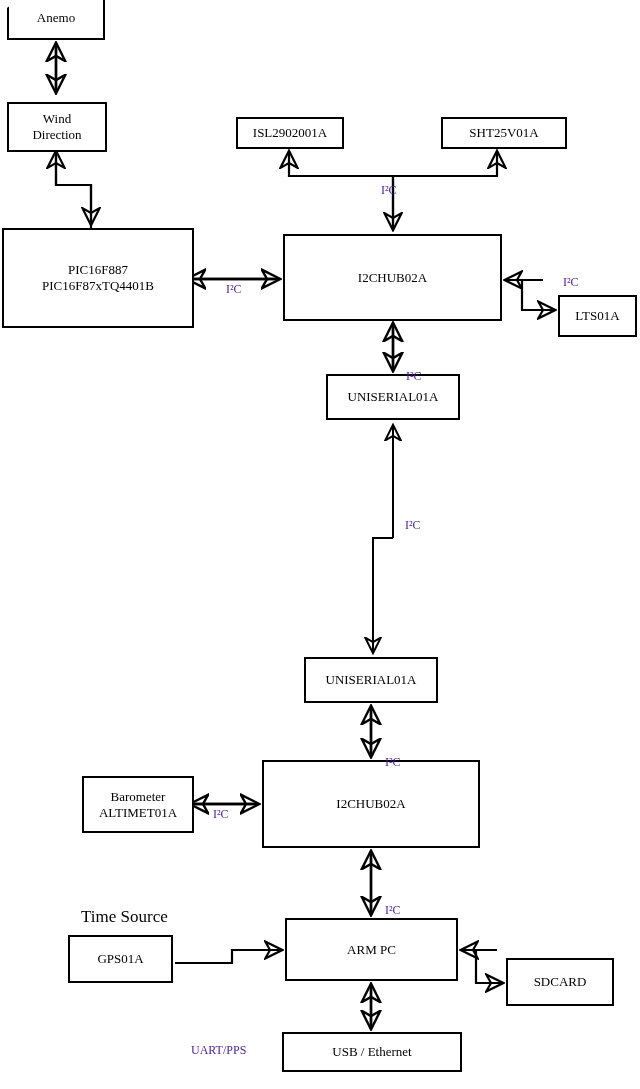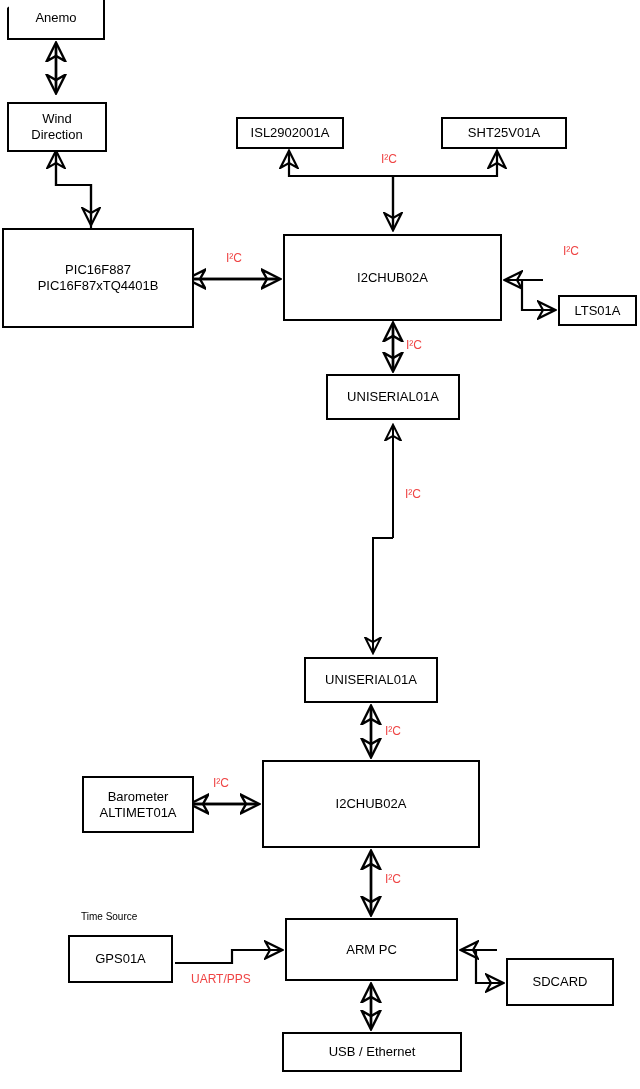--- a/index.html
+++ b/index.html
@@ -6,21 +6,21 @@
   html, body {
     margin: 0;
     padding: 0;
     background: #ffffff;
   }
   #canvas {
     position: relative;
     width: 640px;
     height: 1089px;
     background: #ffffff;
-    font-family: Liberation Sans, sans-serif;
+    font-family: Liberation Serif, serif;
     overflow: hidden;
     border-radius: 26px;
   }
   .node {
     position: absolute;
     box-sizing: border-box;
     border: 2px solid #000000;
     background: #ffffff;
     display: flex;
     align-items: center;
@@ -31,30 +31,31 @@
     line-height: 16px;
     z-index: 3;
   }
   .node .label {
     display: block;
     white-space: pre-line;
     padding: 0 4px;
   }
   .edge-label {
     position: absolute;
-    color: #ef4444;
+    color: #4c1d95;
     font-size: 12px;
     line-height: 14px;
     white-space: nowrap;
     z-index: 4;
+    margin-top: 31px;
   }
   .free-label {
     position: absolute;
     color: #000000;
-    font-size: 10px;
+    font-size: 17px;
     line-height: 16px;
     white-space: nowrap;
     z-index: 4;
   }
   svg.wires {
     position: absolute;
     left: 0;
     top: 0;
     width: 640px;
     height: 1089px;
@@ -170,21 +171,21 @@
   </div>
 
   <div class="node" style="left:441px; top:117px; width:126px; height:32px;">
     <span class="label">SHT25V01A</span>
   </div>
 
   <div class="node" style="left:283px; top:234px; width:219px; height:87px;">
     <span class="label">I2CHUB02A</span>
   </div>
 
-  <div class="node" style="left:558px; top:295px; width:79px; height:31px;">
+  <div class="node" style="left:558px; top:295px; width:79px; height:42px;">
     <span class="label">LTS01A</span>
   </div>
 
   <div class="node" style="left:326px; top:374px; width:134px; height:46px;">
     <span class="label">UNISERIAL01A</span>
   </div>
 
   <div class="node" style="left:304px; top:657px; width:134px; height:46px;">
     <span class="label">UNISERIAL01A</span>
   </div>
@@ -223,17 +224,17 @@
   <div class="edge-label" style="left:406px; top:338px;">I²C</div>
 
   <div class="edge-label" style="left:405px; top:487px;">I²C</div>
 
   <div class="edge-label" style="left:385px; top:724px;">I²C</div>
 
   <div class="edge-label" style="left:213px; top:776px;">I²C</div>
 
   <div class="edge-label" style="left:385px; top:872px;">I²C</div>
 
-  <div class="edge-label" style="left:191px; top:972px;">UART/PPS</div>
+  <div class="edge-label" style="left:191px; top:1012px;">UART/PPS</div>
 
   <div class="free-label" style="left:81px; top:909px;">Time Source</div>
 
 </div>
 
 </body></html>

